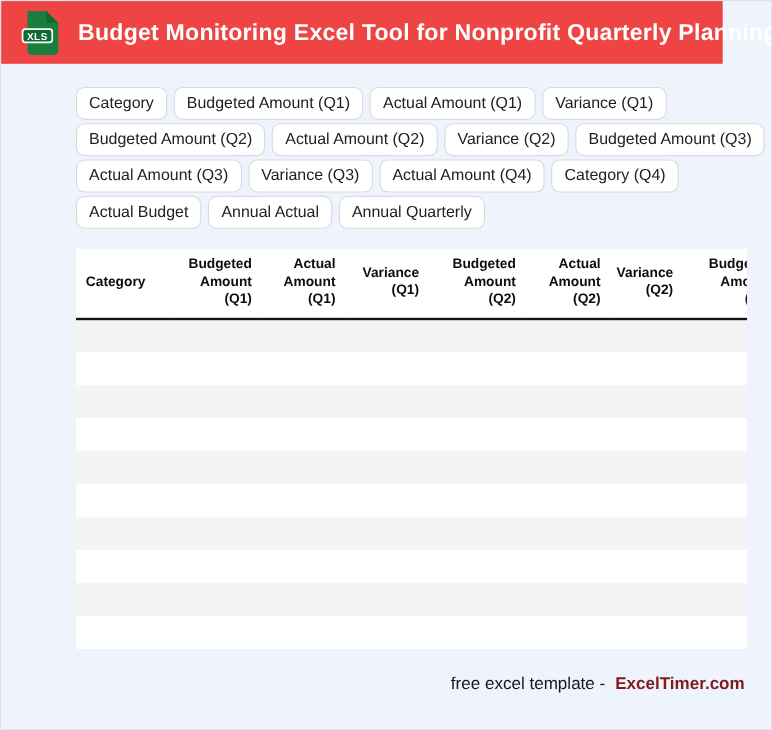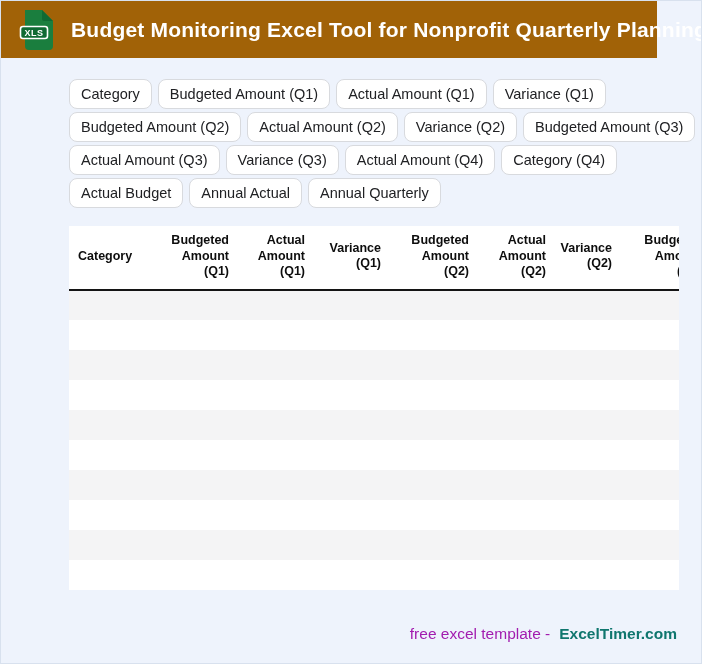--- a/index.html
+++ b/index.html
@@ -11,21 +11,21 @@
     background: #eef3fc;
     border: 1px solid #d8e1ee;
     overflow: hidden;
     font-family: "Liberation Sans", sans-serif;
   }
   .header-bar {
     position: absolute;
     top: 0; left: 0;
     width: 656px;
     height: 57px;
-    background: #a16207;
+    background: #ef4444;
     display: flex;
     align-items: center;
     padding-left: 17px;
   }
   .file-icon { width: 40px; height: 42px; flex: 0 0 auto; }
   .header-title {
     color: #ffffff;
     font-size: 21px;
     font-weight: 600;
     letter-spacing: 0.2px;
@@ -87,22 +87,22 @@
   table.budget tbody tr:nth-child(odd) td { background: #f4f4f5; }
   .footer {
     position: absolute;
     top: 612px;
     right: 24px;
     display: flex;
     align-items: baseline;
     gap: 9px;
     font-size: 15.5px;
   }
-  .footer .prefix { color: #a21caf; }
-  .footer .brand { color: #0f766e; font-weight: bold; margin-top: 12px; }
+  .footer .prefix { color: #0f172a; }
+  .footer .brand { color: #7f1d1d; font-weight: bold; }
 </style>
 </head>
 <body>
 
 <div class="page">
 
   <div class="header-bar">
     <svg class="file-icon" viewBox="0 0 40 42" aria-hidden="true">
       <path d="M7 1 h17 l11 11 v25 a4 4 0 0 1 -4 4 H11 a4 4 0 0 1 -4 -4 Z" fill="#1a7e3e"></path>
       <path d="M24 1 l11 11 h-9 a2 2 0 0 1 -2 -2 Z" fill="#0f6a33"></path>

